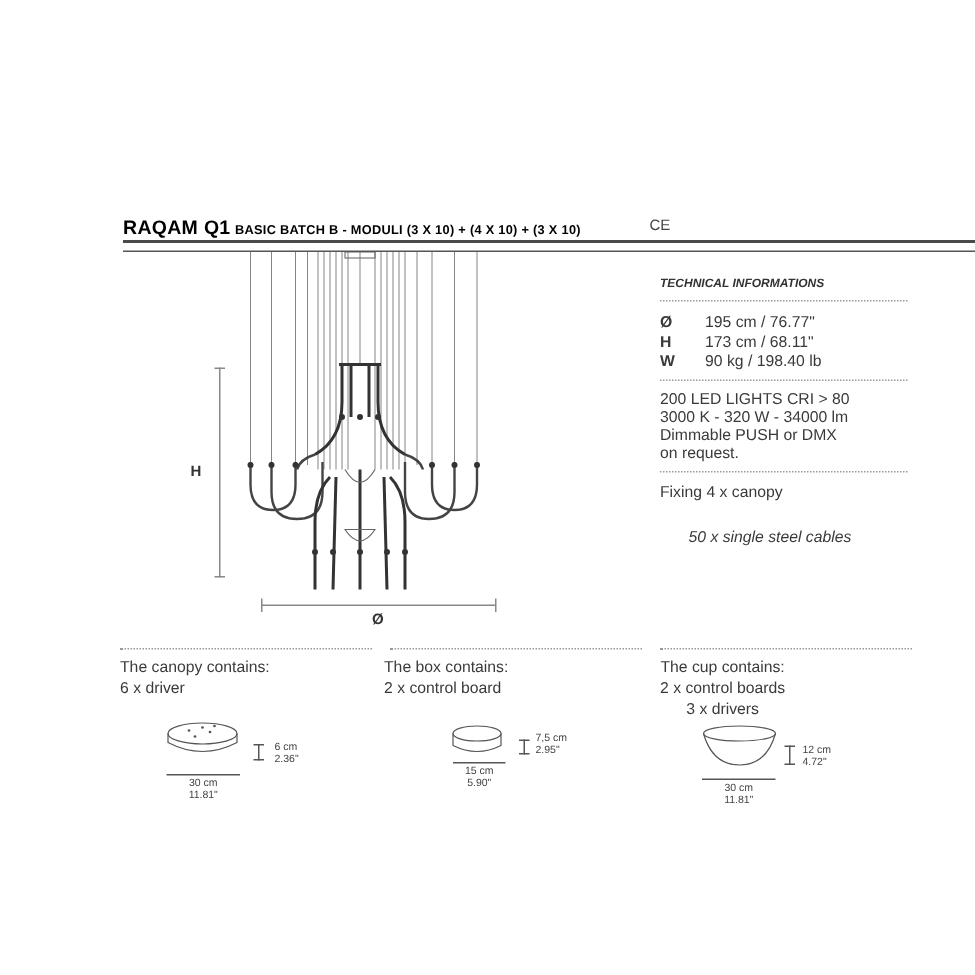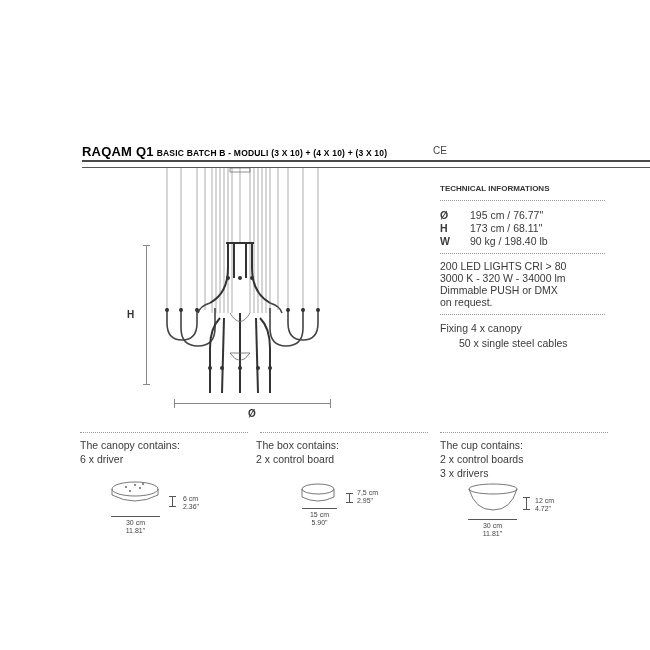--- a/index.html
+++ b/index.html
@@ -3,21 +3,21 @@
 <meta charset="utf-8">
 <style>
   html, body { margin:0; padding:0; background:#ffffff; }
   body { width:650px; height:650px; position:relative; overflow:hidden; font-family:"Liberation Sans", sans-serif; color:#3a3a3a; }
   .abs { position:absolute; }
   .title-main { left:82px; top:144px; font-size:13px; font-weight:bold; letter-spacing:0.2px; color:#000000; }
   .title-sub { font-size:8.5px; font-weight:bold; margin-left:3px; }
   .ce { left:414px; top:145px; font-size:10px; color:#444;margin-left:19px; }
   .rule-thick { left:82px; top:160px; width:568px; height:2px; background:#4a4a4a; }
   .rule-thin { left:82px; top:167px; width:568px; height:1px; background:#555; }
-  .tech-title { left:440px; top:184px; font-size:8px; font-weight:bold; color:#333; }
+  .tech-title { left:440px; top:184px; font-size:8px; font-weight:bold; color:#333;font-style:italic; }
   .dots { height:0; border-top:1px dotted #999; }
   .spec-row { font-size:10.5px; color:#3a3a3a; }
   .spec-key { position:absolute; left:0; font-weight:bold; }
   .spec-val { position:absolute; left:30px; white-space:nowrap; }
   .para { font-size:10.5px; line-height:12px; color:#3a3a3a; white-space:nowrap; }
   .sec-title { font-size:10.5px; line-height:14px; color:#3a3a3a; white-space:nowrap; }
   .dim { font-size:7px; line-height:8px; color:#444; white-space:nowrap; text-align:center; }
   .dimv { font-size:7px; line-height:8px; color:#444; white-space:nowrap; }
   .label-big { font-size:10px; font-weight:bold; color:#333; }
 </style>
@@ -139,21 +139,21 @@
   <div>200 LED LIGHTS CRI &gt; 80</div>
   <div>3000 K - 320 W - 34000 lm</div>
   <div>Dimmable PUSH or DMX</div>
   <div>on request.</div>
 </div>
 
 <div class="abs dots" style="left:440px; top:314px; width:165px;"></div>
 
 <div class="abs para" style="left:440px; top:322px;">
   <div><span>Fixing</span> <span>4 x canopy</span></div>
-  <div style="padding-left:19px; margin-top:3px;">50 x single steel cables</div>
+  <div style="padding-left:19px; margin-top:18px;font-style:italic;">50 x single steel cables</div>
 </div>
 
 <div class="abs dots" style="left:80px; top:432px; width:168px;"></div>
 <div class="abs sec-title" style="left:80px; top:438px;">
   <div>The canopy contains:</div>
   <div>6 x driver</div>
 </div>
 <svg class="abs" style="left:110px; top:480px;" width="50" height="30" viewBox="0 0 50 30">
   <ellipse cx="25" cy="9" rx="23" ry="7" fill="#fff" stroke="#555" stroke-width="0.8"></ellipse>
   <path d="M2 9 L2 15 Q25 27 48 15 L48 9" fill="none" stroke="#555" stroke-width="0.8"></path>
@@ -194,21 +194,21 @@
   <div>7,5 cm</div>
   <div>2.95"</div>
 </div>
 <div class="abs" style="left:302px; top:508px; width:35px; height:1px; background:#555;"></div>
 <div class="abs dim" style="left:297px; top:511px; width:45px;">
   <div>15 cm</div>
   <div>5.90"</div>
 </div>
 
 <div class="abs dots" style="left:440px; top:432px; width:168px;"></div>
-<div class="abs sec-title" style="left:440px; top:438px;">
+<div class="abs sec-title" style="left:440px; top:438px;text-align:center;">
   <div>The cup contains:</div>
   <div>2 x control boards</div>
   <div>3 x drivers</div>
 </div>
 <svg class="abs" style="left:467px; top:482px;" width="52" height="30" viewBox="0 0 52 30">
   <ellipse cx="26" cy="7" rx="24" ry="5" fill="#fff" stroke="#555" stroke-width="0.8"></ellipse>
   <path d="M2 7 Q8 28 26 28 Q44 28 50 7" fill="none" stroke="#555" stroke-width="0.8"></path>
 </svg>
 <div class="abs" style="left:526px; top:497px; width:1px; height:13px; background:#555;"></div>
 <div class="abs" style="left:523px; top:497px; width:7px; height:1px; background:#555;"></div>

